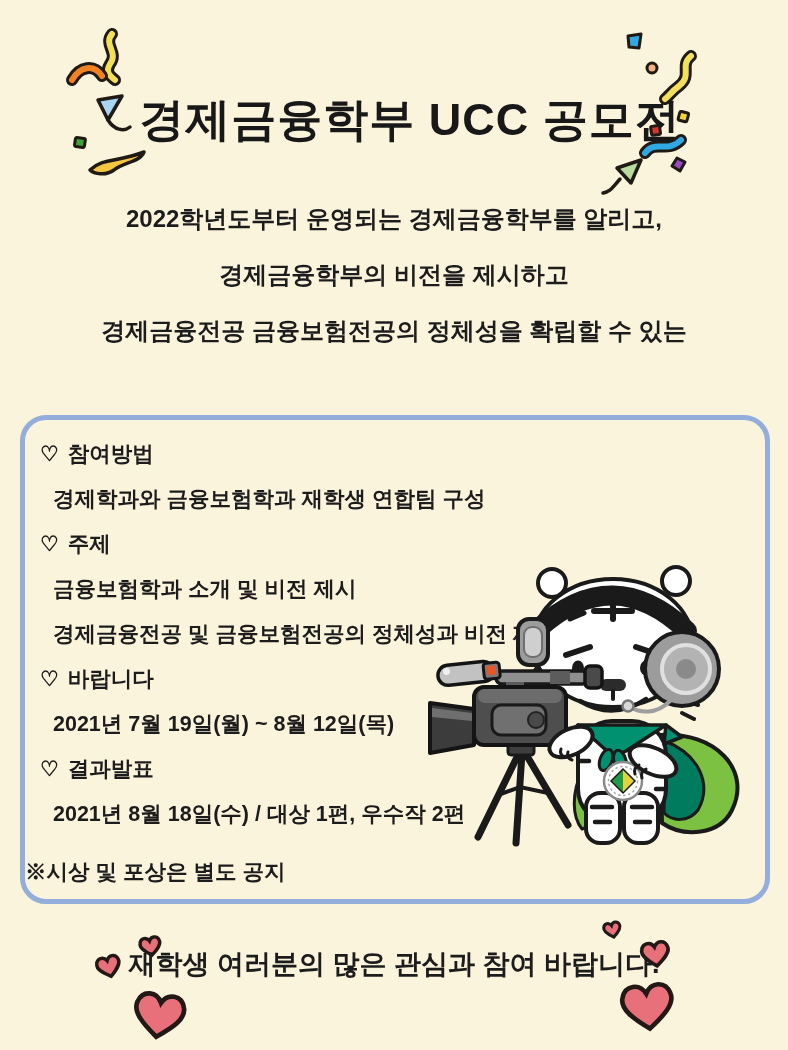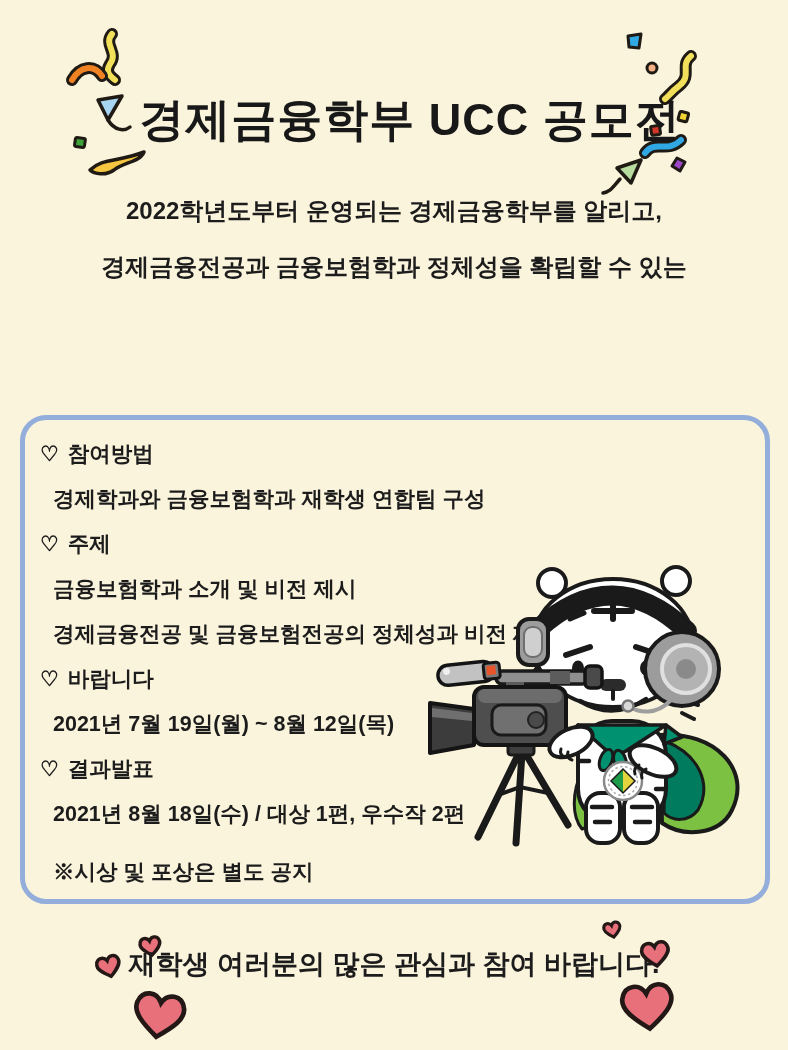--- a/index.html
+++ b/index.html
@@ -10,32 +10,32 @@
     color:#1c1c1c;
     position:relative;overflow:hidden;
   }
   .poster{position:absolute;inset:0;}
   .title{
     position:absolute;top:74px;left:0;width:100%;
     margin:16px;text-align:center;
     font-size:45px;font-weight:800;letter-spacing:1px;color:#181818;
   }
   .intro{position:absolute;top:194px;left:0;width:100%;text-align:center;}
-  .intro p{margin:0 0 23px;line-height:33px;font-size:24px;font-weight:600;}
+  .intro p{margin:8px 0 23px;line-height:33px;font-size:24px;font-weight:600;}
   .info-box{
     position:absolute;left:20px;top:415px;width:750px;height:489px;
     box-sizing:border-box;border:5px solid #93AEDB;border-radius:26px;
     background:#FBF4DC;
   }
   .box-lines{position:absolute;left:0;top:0;width:100%;padding-top:20px;box-sizing:border-box;}
   .box-lines p{margin:0;line-height:28px;font-size:21.5px;font-weight:600;}
   .bh{height:45px;padding-left:15px;display:flex;align-items:flex-start;gap:9px;font-size:22px;}
   .bh .heart-glyph{font-size:21px;line-height:28px;}
   .bi{height:45px;padding-left:28px;}
-  .bnote{margin-top:13px !important;padding-left:28px;}
+  .bnote{margin-top:13px !important;padding-left:0;}
   .footer-text{
     position:absolute;top:946px;left:0;width:100%;
     margin:0;text-align:center;font-size:27px;font-weight:600;
   }
   .deco{position:absolute;}
   .confetti-left{left:50px;top:20px;}
   .confetti-right{left:595px;top:20px;}
   .hearts-left{left:78px;top:922px;}
   .hearts-right{left:592px;top:903px;}
   .mascot{position:absolute;left:395px;top:135px;}
@@ -71,21 +71,22 @@
       <polygon points="82,138 90,142 85,151 77,146" fill="#9C46C8" stroke="#1f1a14" stroke-width="3"></polygon>
       <polygon points="22,148 46,140 36,163" fill="#B8DCA0" stroke="#1f1a14" stroke-width="3.5"></polygon>
       <path d="M25,159 C17,168 15,172 8,173" stroke="#1f1a14" stroke-width="3.5"></path>
     </g>
   </svg>
 
   <h1 class="title">경제금융학부 UCC 공모전</h1>
 
   <div class="intro">
     <p>2022학년도부터 운영되는 경제금융학부를 알리고,</p>
-    <p>경제금융전공과 금융보험학과 정체성을 확립할 수 있는</p>
+    <p>경제금융학부의 비전을 제시하고</p>
+    <p>경제금융전공 금융보험전공의 정체성을 확립할 수 있는</p>
   </div>
 
   <div class="info-box">
     <div class="box-lines">
       <p class="bh">
         <span class="heart-glyph">♡</span>
         <span>참여방법</span>
       </p>
       <p class="bi">경제학과와 금융보험학과 재학생 연합팀 구성</p>
 

